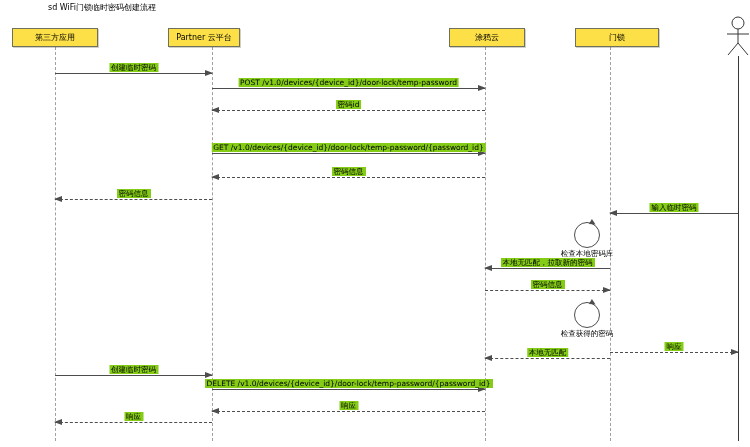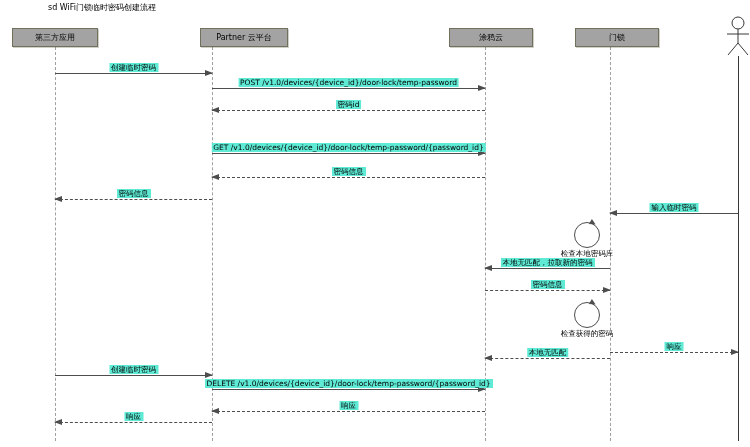--- a/index.html
+++ b/index.html
@@ -37,21 +37,21 @@
   .actor-line {
     position: absolute;
     width: 0;
     border-left: 1px solid #383838;
   }
   
   .participant {
     position: absolute;
     box-sizing: border-box;
     height: 19px;
-    background: #a3a3a3;
+    background: #fde047;
     border: 1px solid #70705B;
     border-radius: 0;
     color: #000000;
     font-size: 8px;
     line-height: 17px;
     text-align: center;
     white-space: nowrap;
     box-shadow: 1px 1px 0 rgba(100,100,80,0.30);
   }
   
@@ -91,21 +91,21 @@
     left: -1px;
     border-top: 3.5px solid transparent;
     border-bottom: 3.5px solid transparent;
     border-right: 8px solid #4D4D4D;
   }
   .msg .label {
     position: absolute;
     left: 50%;
     transform: translateX(-50%);
     top: -10px;
-    background: #5eead4;
+    background: #84cc16;
     padding: 0 2px;
     font-size: 7.5px;
     color: #000000;
     white-space: nowrap;
     line-height: 9px;
   }
   
   .selfmsg {
     position: absolute;
   }
@@ -150,22 +150,22 @@
 
   <div id="lifelines">
       <div class="lifeline-dash" style="left: 55px; top: 47px; height: 394px;"></div>
       <div class="lifeline-dash" style="left: 212px; top: 47px; height: 394px;"></div>
       <div class="lifeline-dash" style="left: 485px; top: 47px; height: 394px;"></div>
       <div class="lifeline-dash" style="left: 610px; top: 47px; height: 394px;"></div>
       <div class="actor-line" style="left: 738px; top: 56px; height: 385px;"></div>
     </div>
   <div id="participants">
       <div class="participant" style="left: 12px; top: 28px; width: 86px;">第三方应用</div>
-      <div class="participant" style="left: 168px; top: 28px; width: 88px; margin-left: 32px;">Partner 云平台</div>
-      <div class="participant" style="left: 449px; top: 28px; width: 84px;">涂鸦云</div>
+      <div class="participant" style="left: 168px; top: 28px; width: 72px;">Partner 云平台</div>
+      <div class="participant" style="left: 449px; top: 28px; width: 76px;">涂鸦云</div>
       <div class="participant" style="left: 575px; top: 28px; width: 84px;">门锁</div>
       <div class="actor" style="left: 724px; top: 16px;"><svg width="28" height="40" viewBox="0 0 28 40">
           <circle cx="14" cy="7" r="6" fill="none" stroke="#383838" stroke-width="1"></circle>
           <line x1="14" y1="13" x2="14" y2="27" stroke="#383838" stroke-width="1"></line>
           <line x1="3" y1="18" x2="25" y2="18" stroke="#383838" stroke-width="1"></line>
           <line x1="14" y1="27" x2="4" y2="39" stroke="#383838" stroke-width="1"></line>
           <line x1="14" y1="27" x2="24" y2="39" stroke="#383838" stroke-width="1"></line>
         </svg></div>
     </div>
   <div id="messages">

